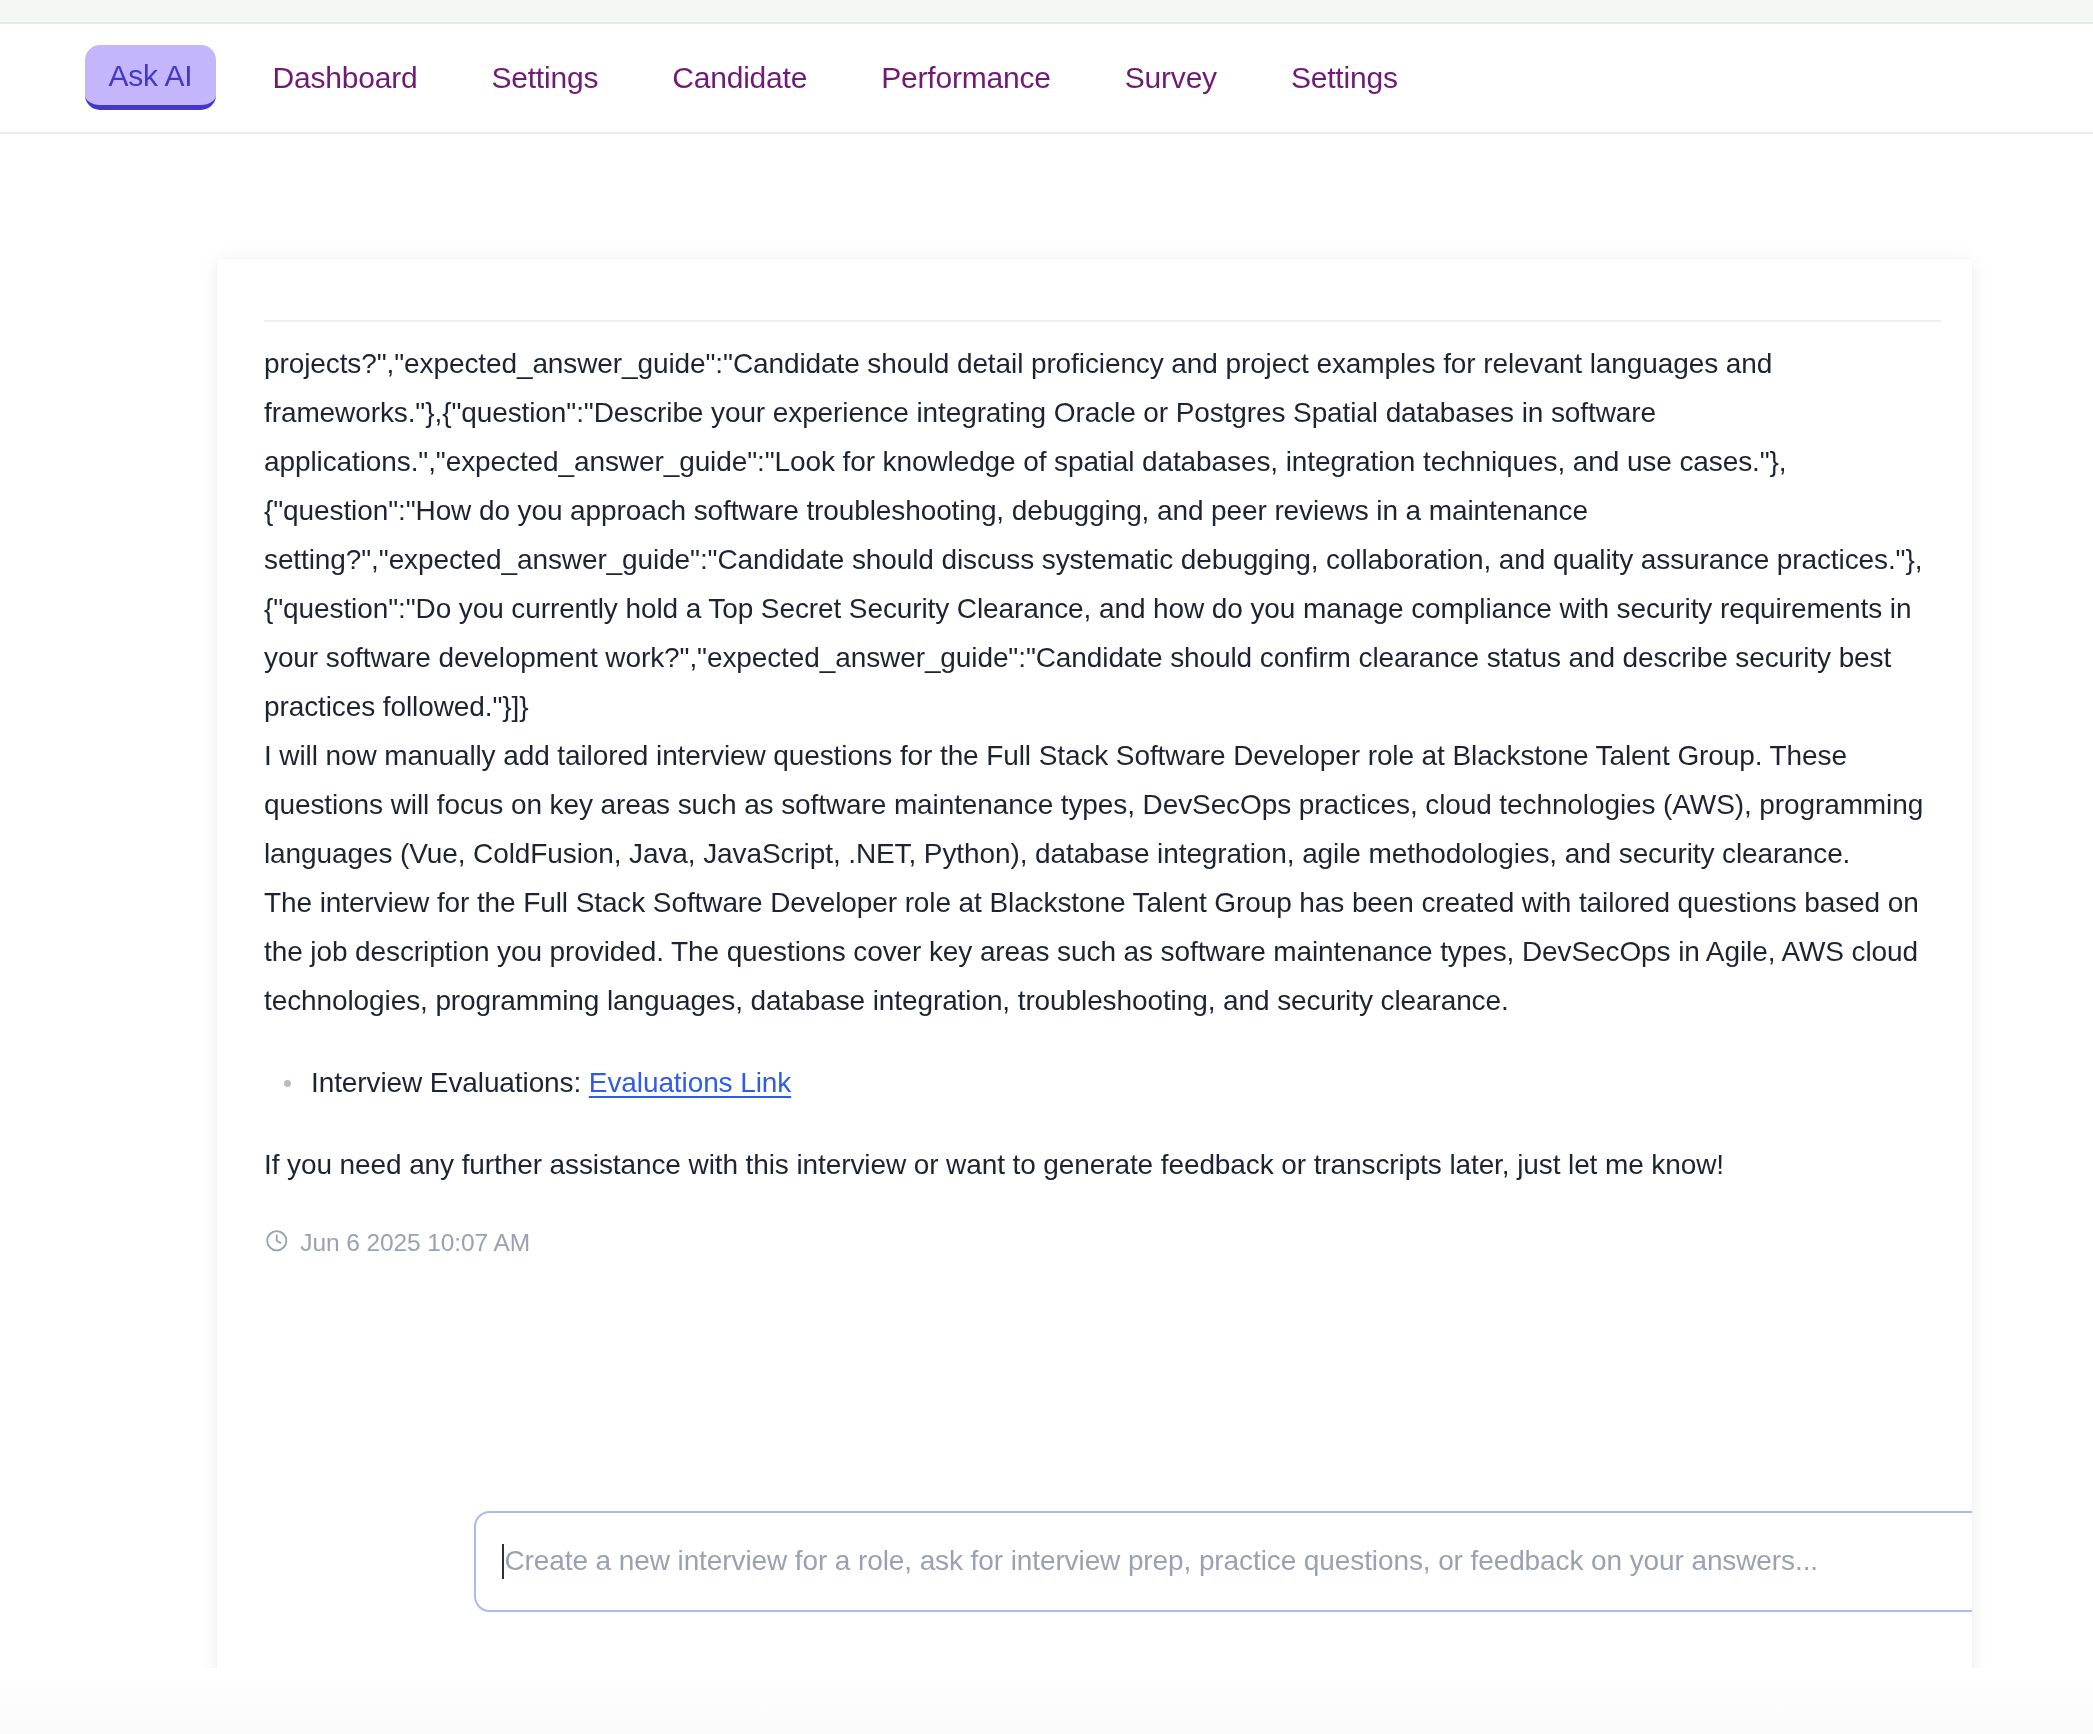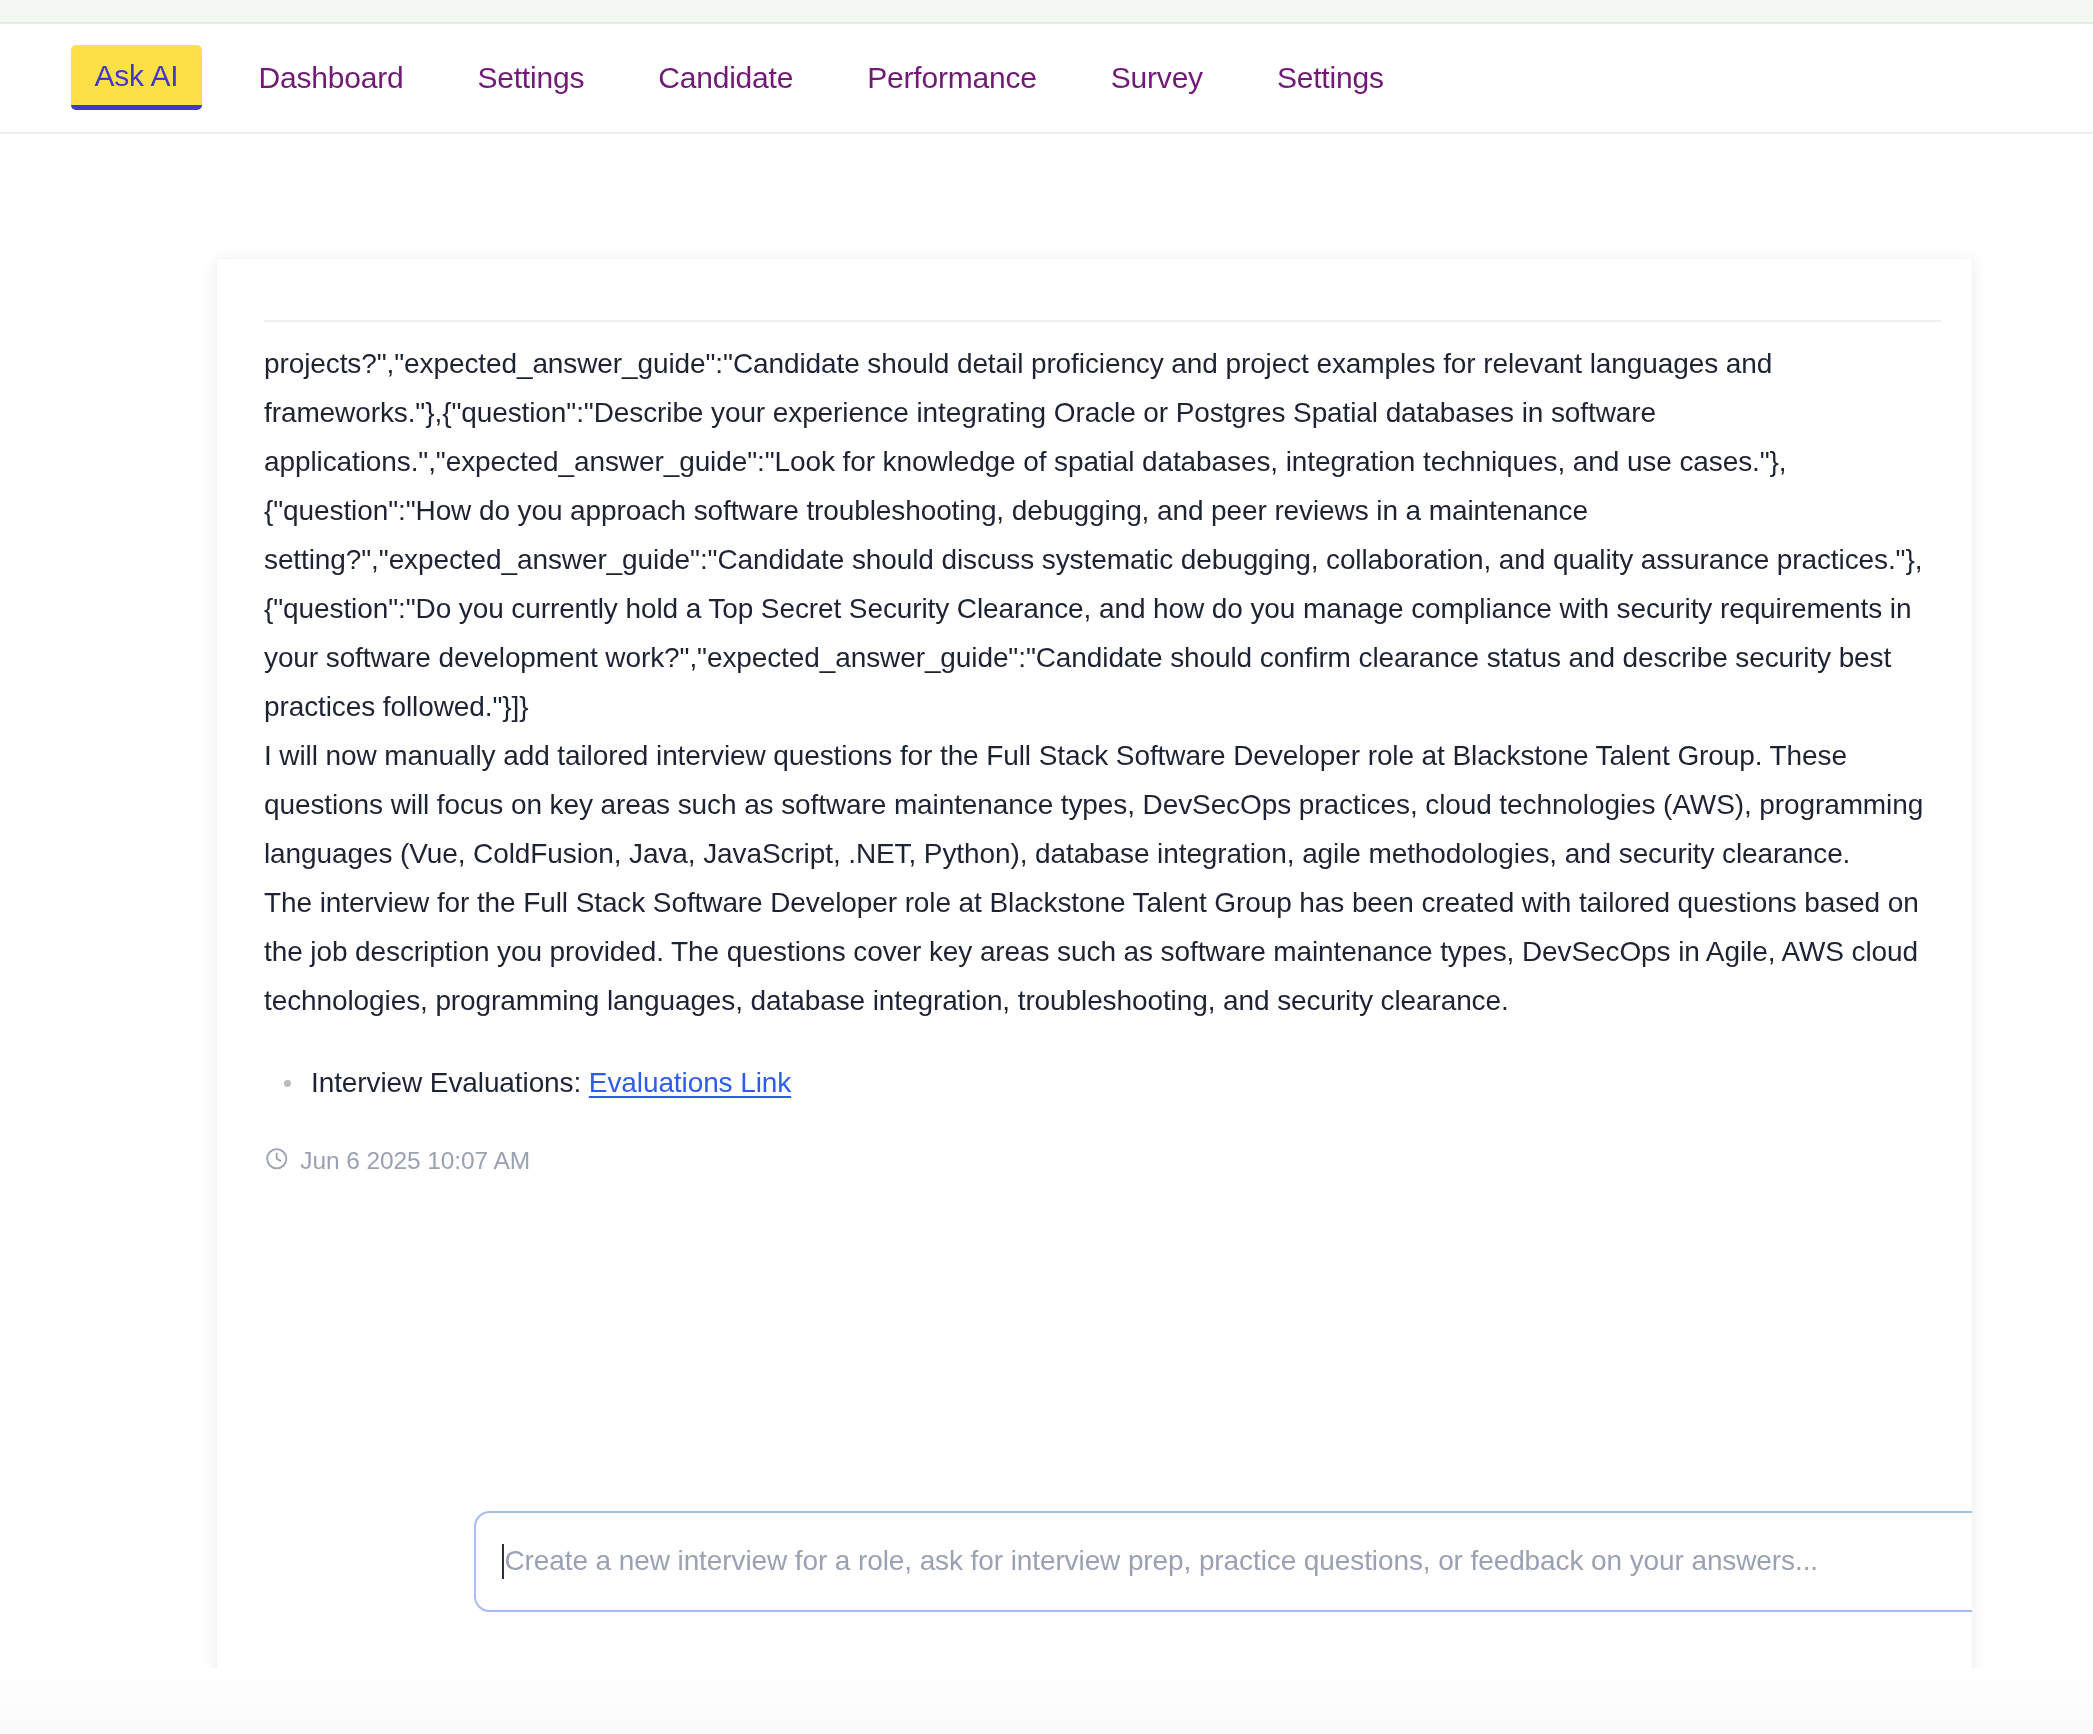--- a/index.html
+++ b/index.html
@@ -33,27 +33,27 @@
   }
   .nav-item {
     font-size: 30px;
     color: #701a75;
     padding: 0 37px;
     letter-spacing: -0.2px;
     cursor: pointer;
     white-space: nowrap;
   }
   .nav-item.active {
-    background: #fde047;
+    background: #c4b5fd;
     color: #4338ca;
-    border-radius: 5px;
+    border-radius: 15px;
     border-bottom: 5.9px solid #4338ca;
     padding: 13.7px 23.5px 11.8px 23.5px;
     margin-right: 19.6px;
-    margin-left: 0;
+    margin-left: 14px;
   }
 
   
   .canvas {
     position: relative;
     width: 100%;
     height: calc(1735px - 23.5px - 110px);
     background: #ffffff;
   }
 
@@ -212,20 +212,21 @@
       <p class="para">The interview for the Full Stack Software Developer role at Blackstone Talent Group has been created with tailored questions based on the job description you provided. The questions cover key areas such as software maintenance types, DevSecOps in Agile, AWS cloud technologies, programming languages, database integration, troubleshooting, and security clearance.</p>
 
 
       <ul class="bullets">
         <li>
           <span>Interview Evaluations:</span>
           <a href="#">Evaluations Link</a>
         </li>
       </ul>
 
+      <p class="para spaced">If you need any further assistance with this interview or want to generate feedback or transcripts later, just let me know!</p>
 
       <div class="timestamp">
         <span class="clock-icon">
           <svg width="25.5" height="25.5" viewBox="0 0 24 24" fill="none" stroke="#9aa1b2" stroke-width="1.7" stroke-linecap="round" stroke-linejoin="round">
             <circle cx="12" cy="12" r="9"></circle>
             <polyline points="12 7 12 12 15.5 14"></polyline>
           </svg>
         </span>
         <span>Jun 6 2025 10:07 AM</span>
       </div>

